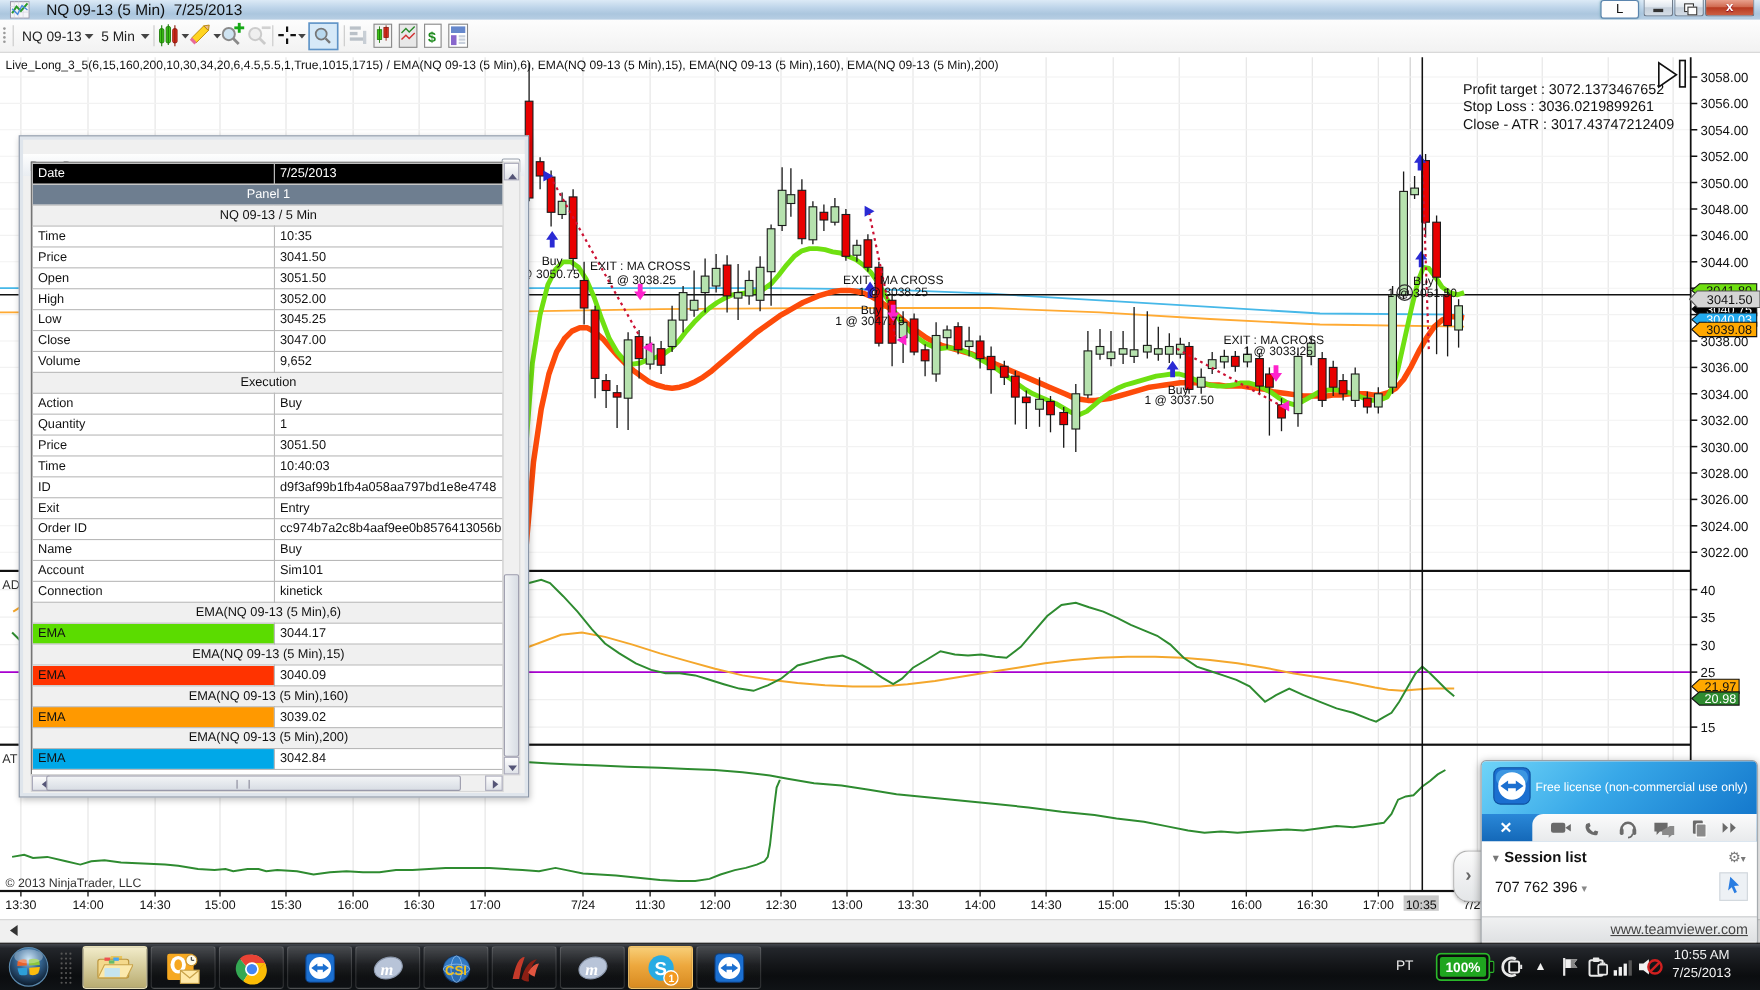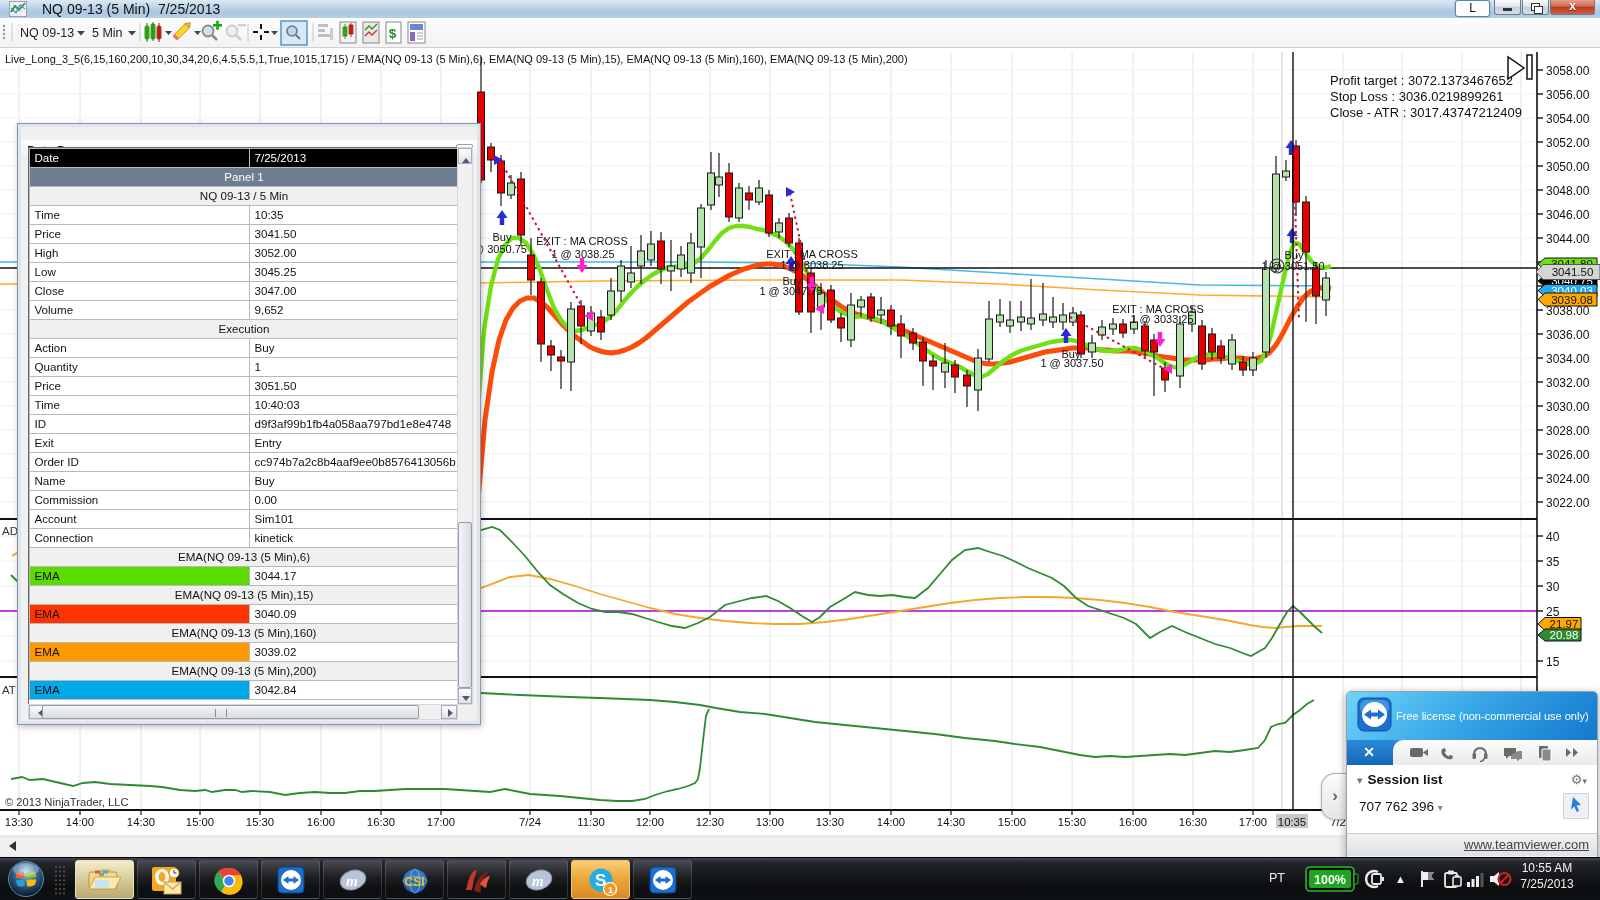--- a/index.html
+++ b/index.html
@@ -482,20 +482,24 @@
             </tr>
 <tr>
               <td class="k">Time</td>
               <td class="v">10:35</td>
             </tr>
 <tr>
               <td class="k">Price</td>
               <td class="v">3041.50</td>
             </tr>
 <tr>
+              <td class="k">Open</td>
+              <td class="v">3051.50</td>
+            </tr>
+<tr>
               <td class="k">High</td>
               <td class="v">3052.00</td>
             </tr>
 <tr>
               <td class="k">Low</td>
               <td class="v">3045.25</td>
             </tr>
 <tr>
               <td class="k">Close</td>
               <td class="v">3047.00</td>
@@ -531,24 +535,20 @@
               <td class="k">Exit</td>
               <td class="v">Entry</td>
             </tr>
 <tr>
               <td class="k">Order ID</td>
               <td class="v">cc974b7a2c8b4aaf9ee0b8576413056b</td>
             </tr>
 <tr>
               <td class="k">Name</td>
               <td class="v">Buy</td>
-            </tr>
-<tr>
-              <td class="k">Commission</td>
-              <td class="v">0.00</td>
             </tr>
 <tr>
               <td class="k">Account</td>
               <td class="v">Sim101</td>
             </tr>
 <tr>
               <td class="k">Connection</td>
               <td class="v">kinetick</td>
             </tr>
 <tr class="sectrow">

